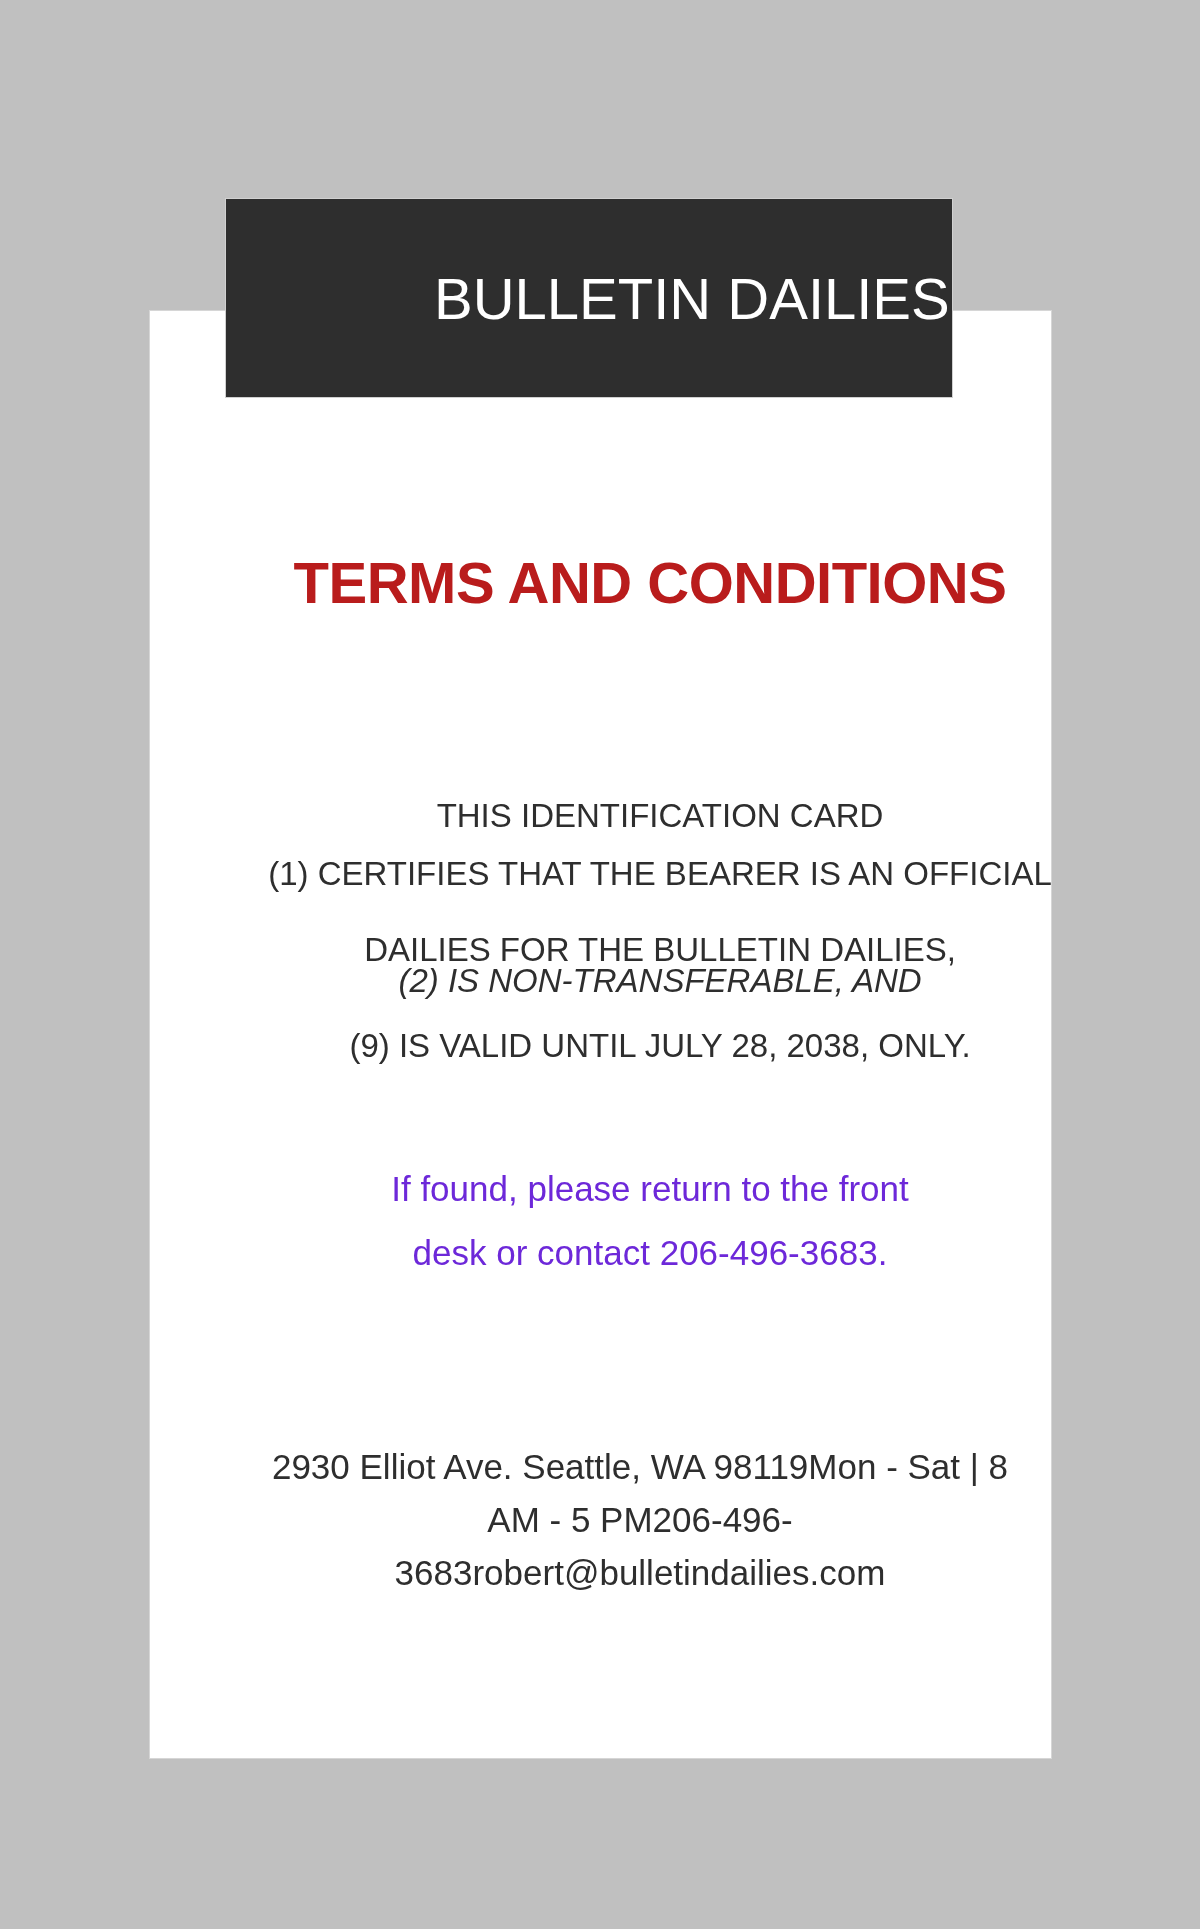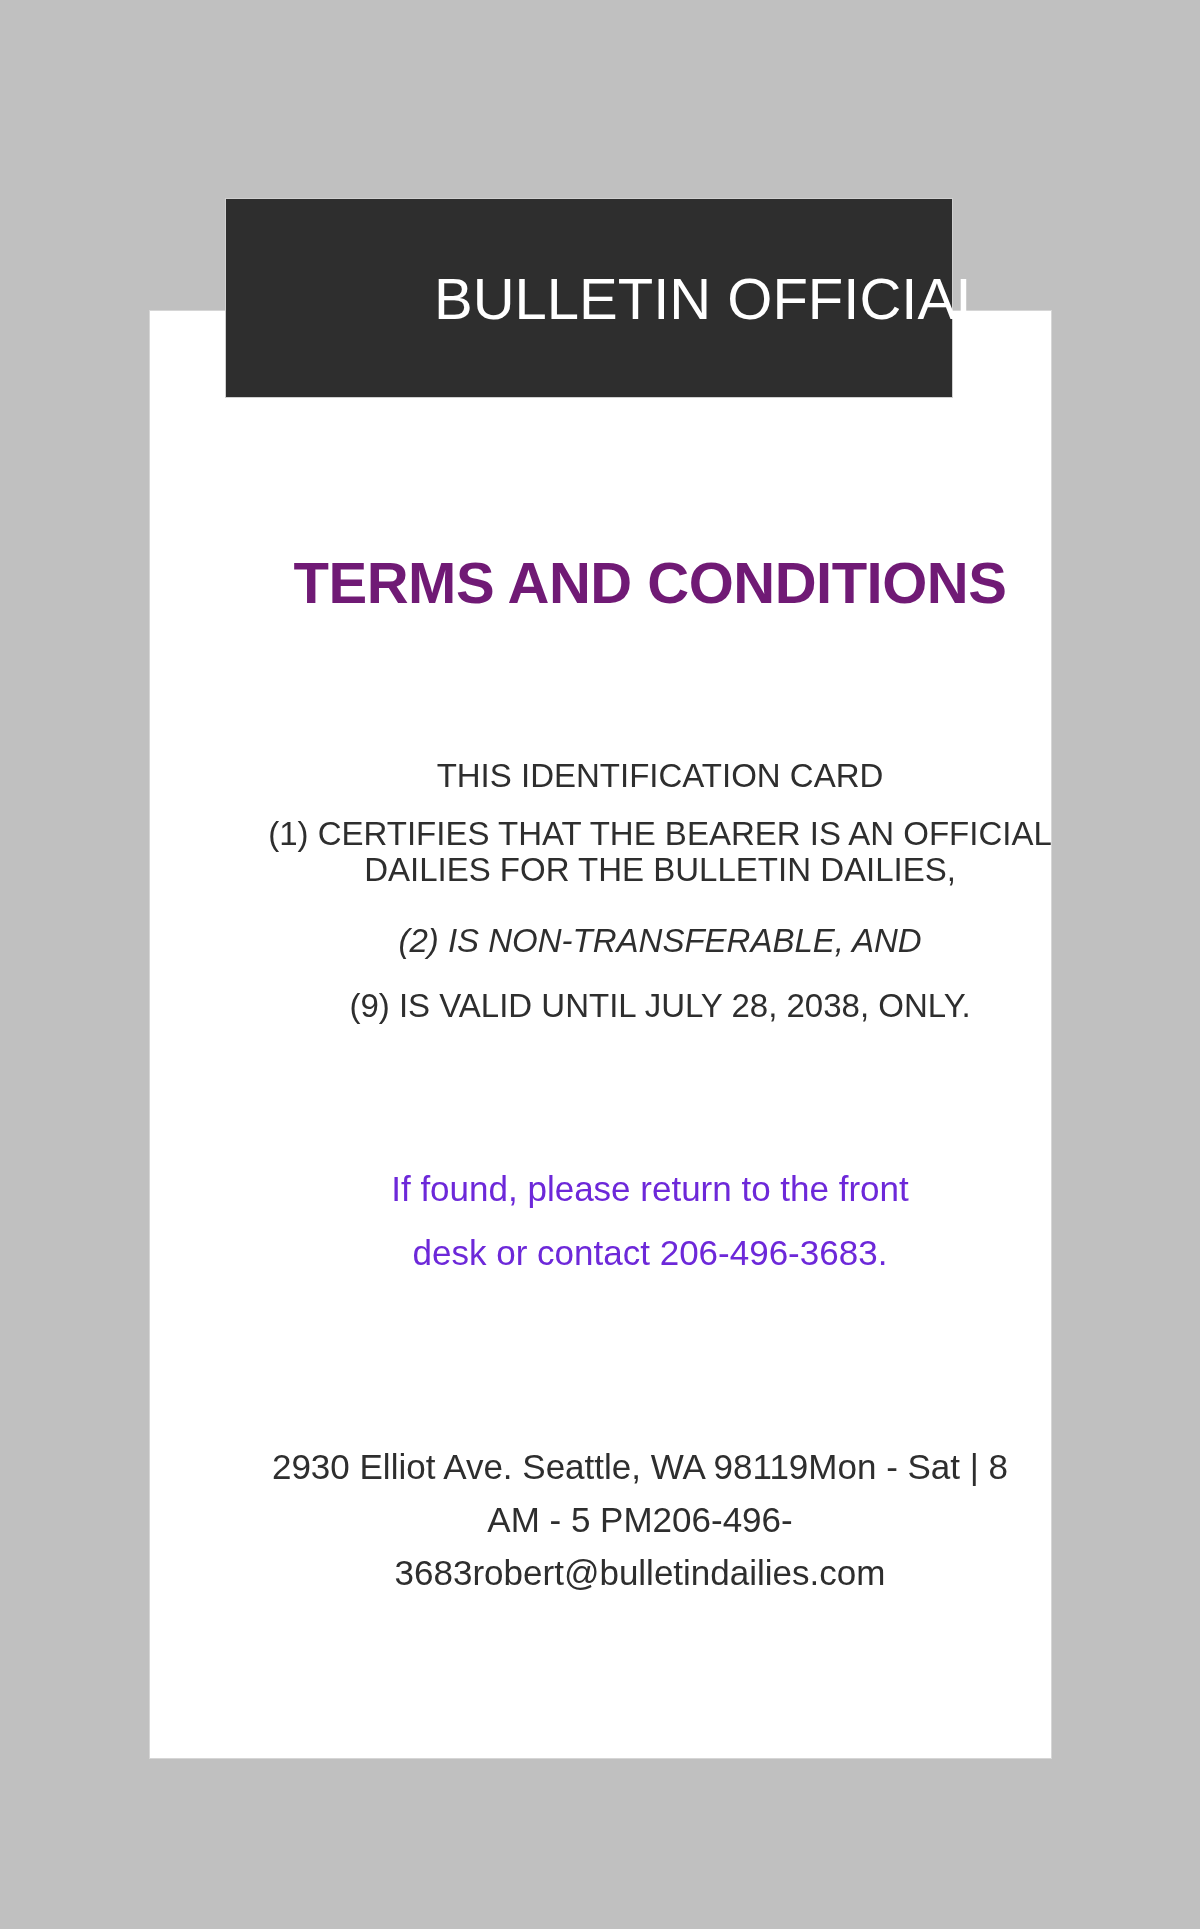--- a/index.html
+++ b/index.html
@@ -37,33 +37,33 @@
     white-space: nowrap;
   }
   .title {
     position: absolute;
     left: 150px; width: 1000px;
     top: 548px;
     text-align: center;
     font-weight: 700;
     font-size: 58px;
     line-height: 70px;
-    color: #701a75;
+    color: #b91c1c;
     white-space: nowrap;
     letter-spacing: -0.5px;
   }
   .terms {
     position: absolute;
     left: 260px; width: 800px;
     top: 752px;
     text-align: center;
     font-size: 33px;
     color: #2e2e2e;
   }
-  .terms .line { display: block; white-space: nowrap; }
+  .terms .line { display: block; white-space: nowrap; margin-top: 40px; }
   .t-intro { position: absolute; left: 0; width: 800px; top: 0; line-height: 48px; }
   .t-1 { position: absolute; left: 0; width: 800px; top: 64px; line-height: 36px; }
   .t-2 { position: absolute; left: 0; width: 800px; top: 165px; line-height: 48px; font-style: italic; }
   .t-3 { position: absolute; left: 0; width: 800px; top: 230px; line-height: 48px; }
   .found {
     position: absolute;
     left: 250px; width: 800px;
     top: 1157px;
     text-align: center;
     font-size: 35px;
@@ -82,21 +82,21 @@
     margin-top: 40px;
   }
   .contact .line { display: block; white-space: nowrap; }
 </style>
 </head>
 <body>
 
 <div class="card"></div>
 
 <div class="header"></div>
-<div class="brand">BULLETIN OFFICIAL</div>
+<div class="brand">BULLETIN DAILIES</div>
 
 <div class="title">TERMS AND CONDITIONS</div>
 
 <div class="terms">
   <div class="t-intro">
     <span class="line">THIS IDENTIFICATION CARD</span>
   </div>
   <div class="t-1">
     <span class="line">(1) CERTIFIES THAT THE BEARER IS AN OFFICIAL</span>
     <span class="line">DAILIES FOR THE BULLETIN DAILIES,</span>

